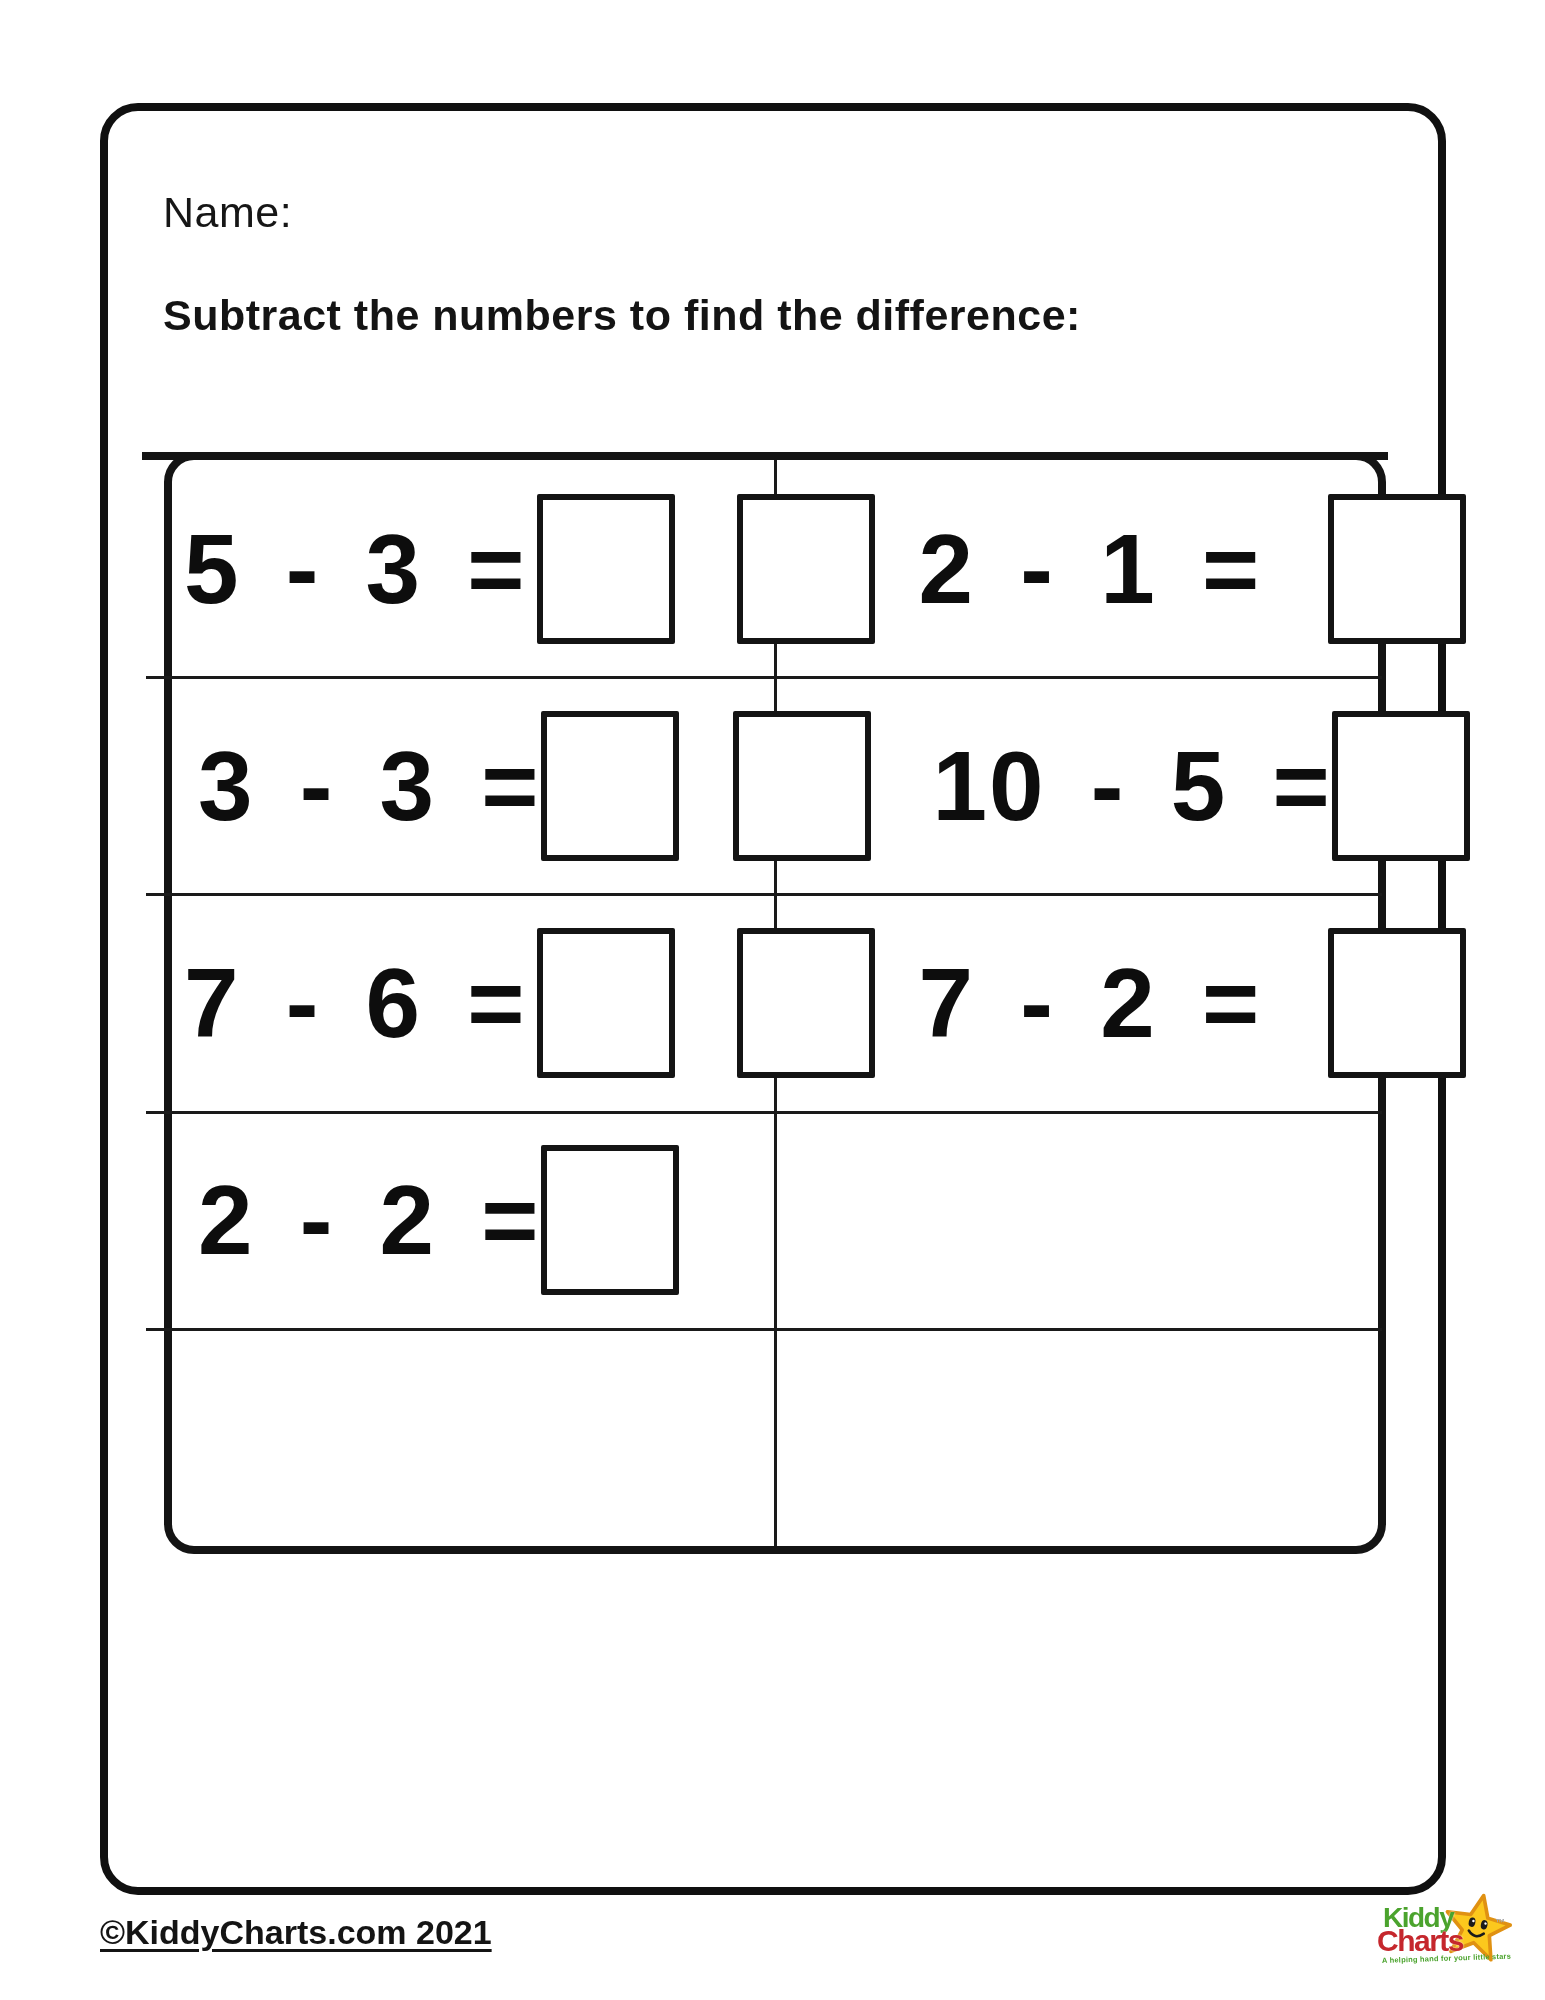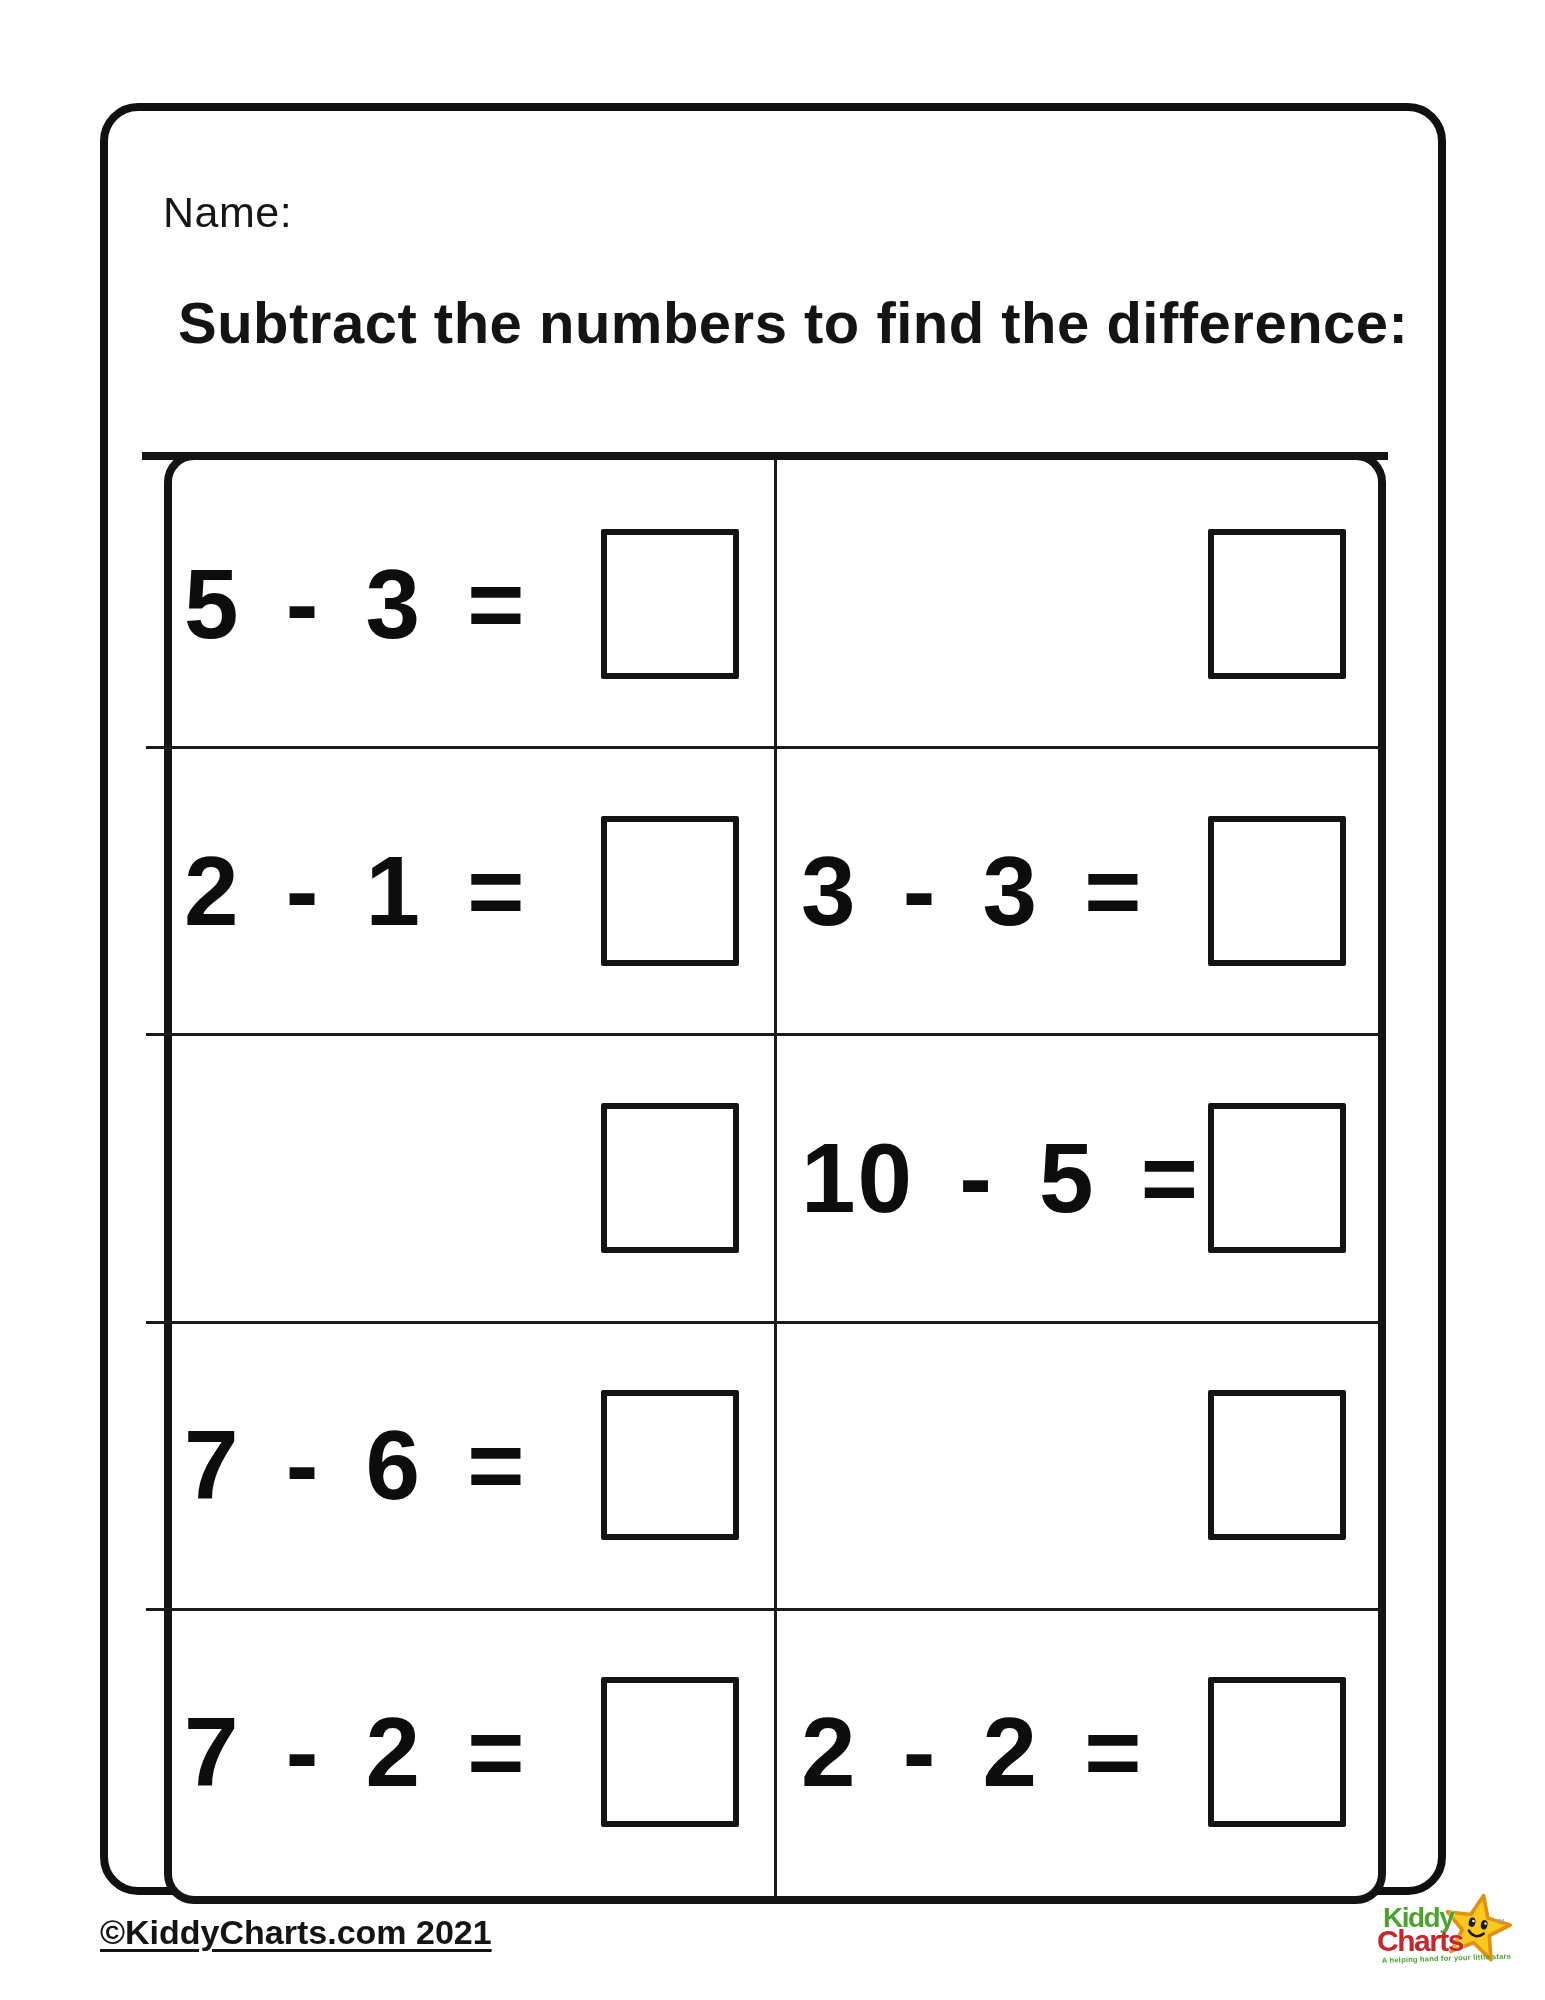--- a/index.html
+++ b/index.html
@@ -13,29 +13,29 @@
   .page-border {
     position:absolute; left:100px; top:103px; width:1346px; height:1792px;
     border:8px solid #101010; border-radius:38px; background:#fff;
   }
 
   .name-label {
     position:absolute; left:163px; top:191px;
     font-size:43px; font-weight:400; letter-spacing:0.5px; line-height:1; color:#161616;
   }
   .instruction {
-    position:absolute; left:178px; top:294px;
-    font-size:58px; font-weight:700; letter-spacing:0.5px; line-height:1; color:#141414;
+    position:absolute; left:163px; top:294px;
+    font-size:43px; font-weight:700; letter-spacing:0.5px; line-height:1; color:#141414;
   }
 
   
   .grid {
-    position:absolute; left:164px; top:452px; width:1222px; height:1452px;
+    position:absolute; left:164px; top:452px; width:1222px; height:1102px;
     border:8px solid #141414; border-radius:30px; background:#fff;
-    display:grid; grid-template-columns:1fr 1fr; grid-template-rows:repeat(5,1fr);
+    display:grid; grid-template-columns:1fr 1fr 1fr; grid-template-rows:repeat(5,1fr);
   }
   
   .grid-top-cap {
     position:absolute; left:-30px; top:-8px; height:8px; width:calc(100% + 40px);
     background:#141414;
   }
   .v-divider {
     position:absolute; left:calc(50% - 1.5px); top:0; bottom:0; width:3px; background:#1a1a1a;
   }
   .h-divider {

